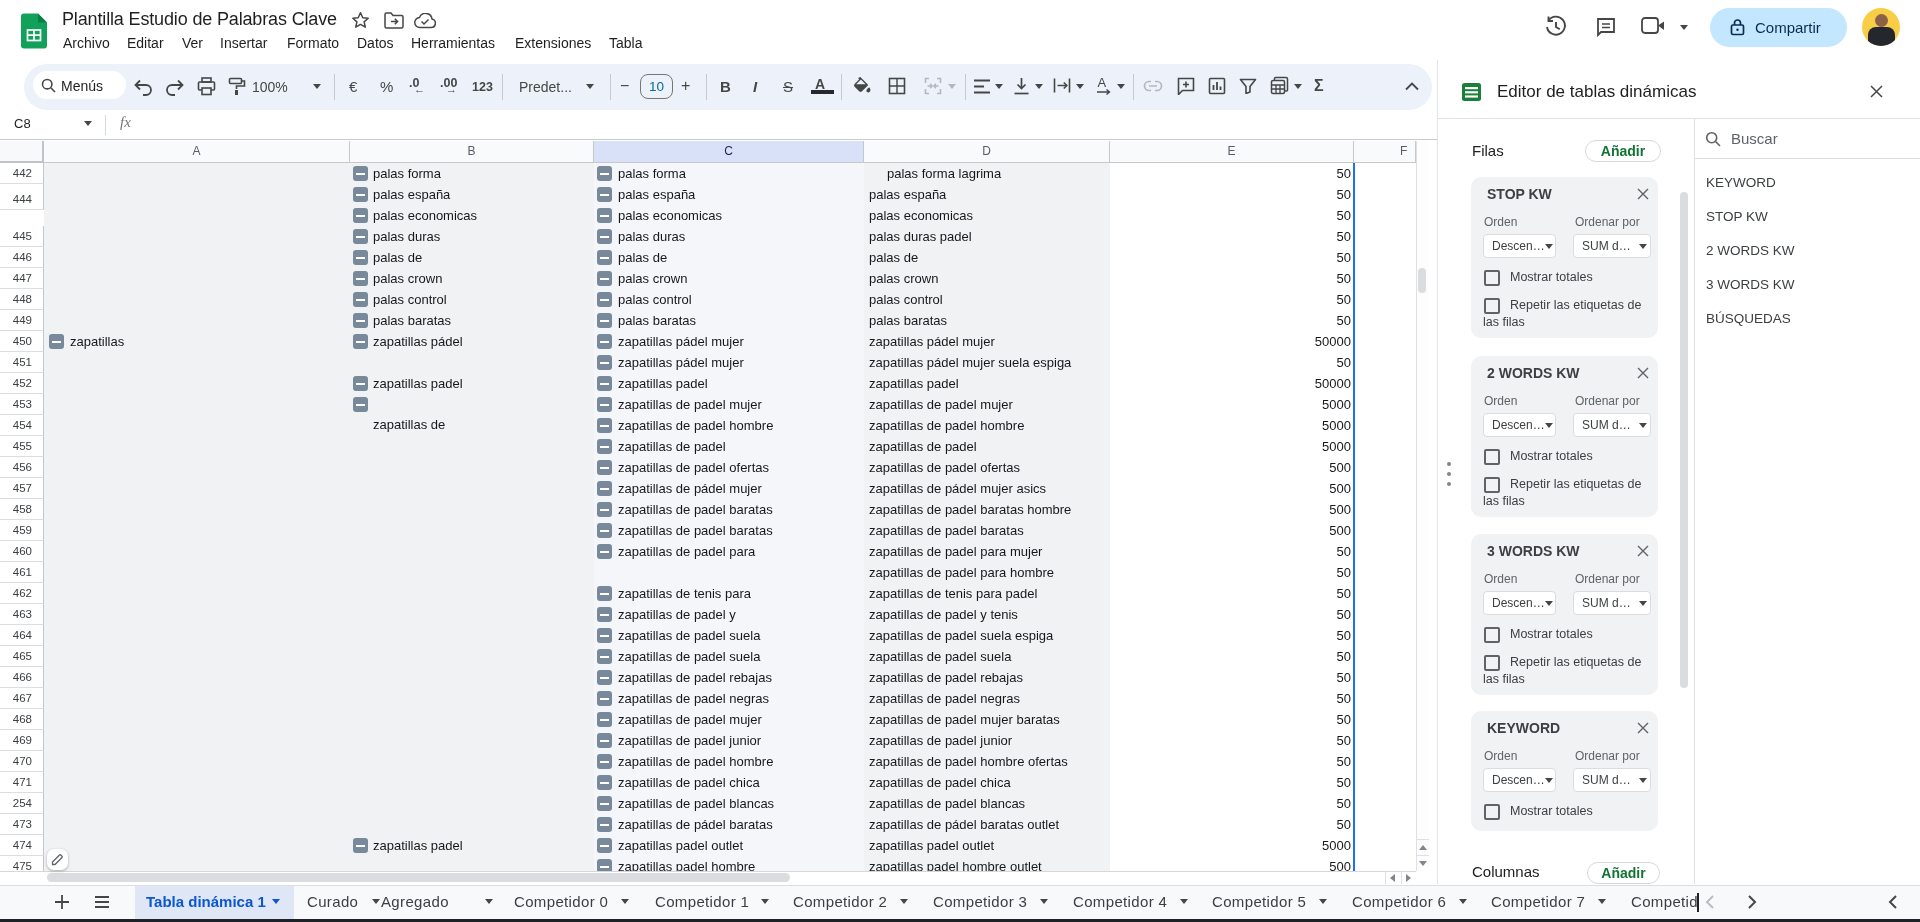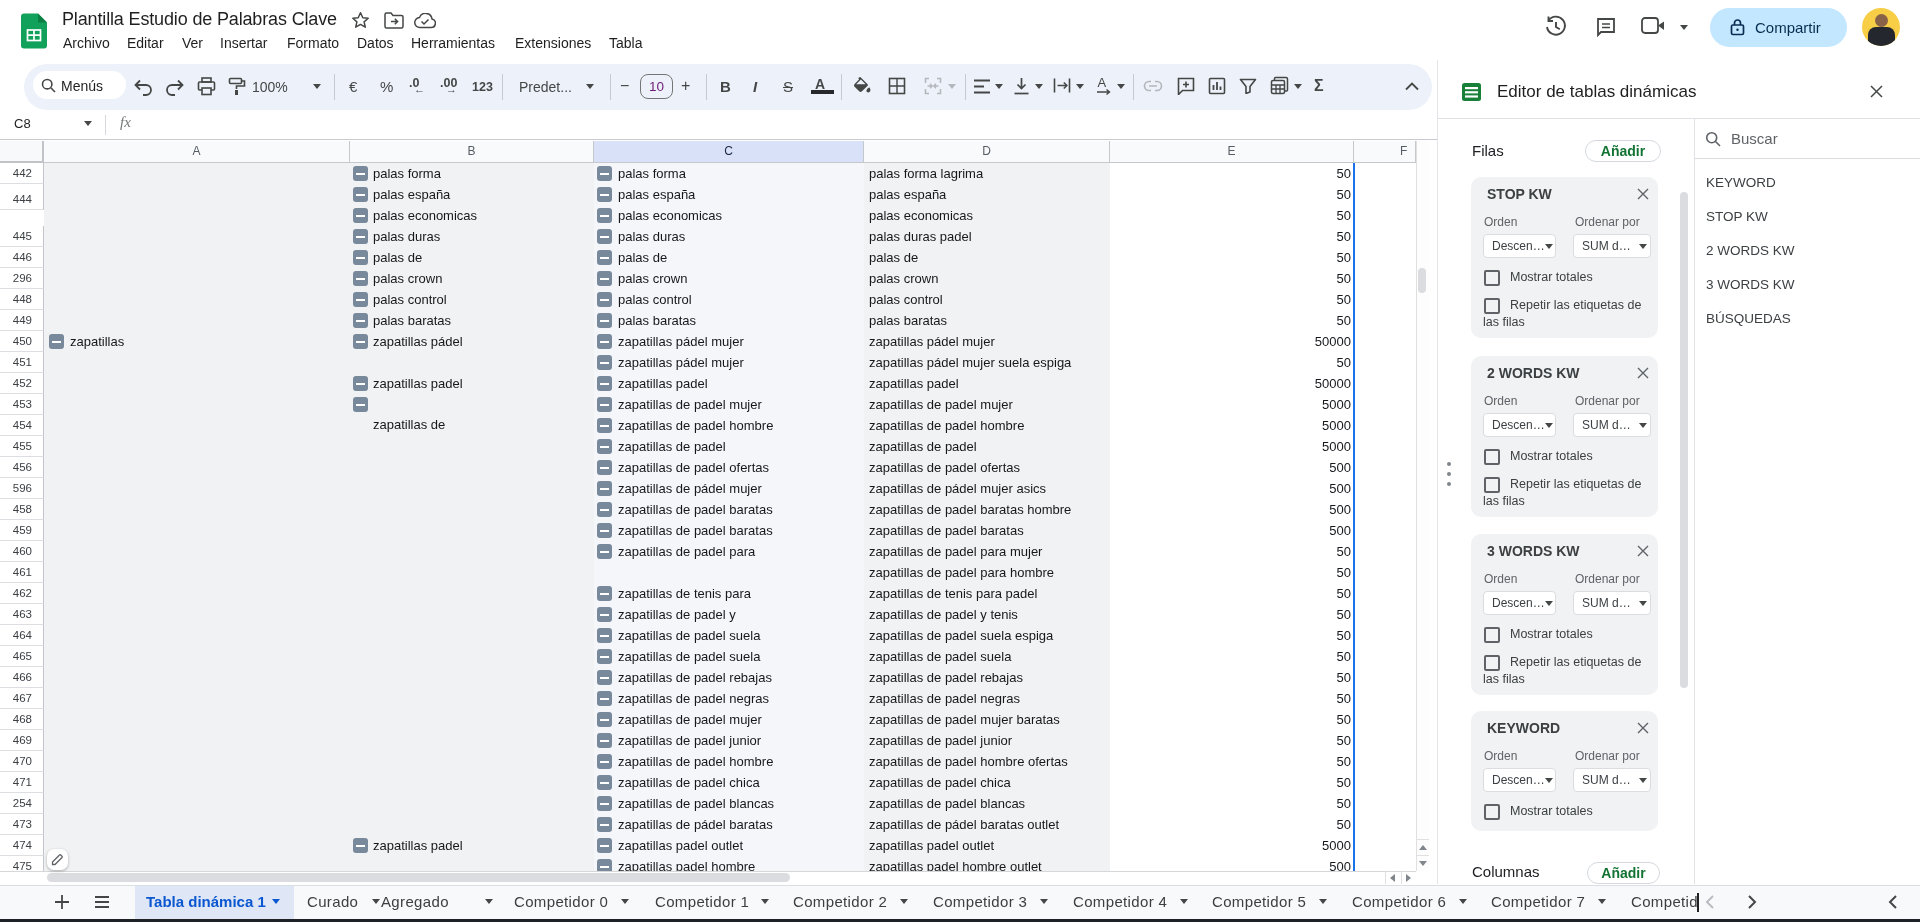--- a/index.html
+++ b/index.html
@@ -126,21 +126,21 @@
 <div class="ttxt" style="left:409px;top:76px;font-weight:bold;font-size:12.5px">.0</div>
 <div class="ttxt" style="left:414px;top:83px;font-weight:bold;font-size:11px">←</div>
 <div class="ttxt" style="left:440px;top:76px;font-weight:bold;font-size:12.5px">.00</div>
 <div class="ttxt" style="left:446px;top:83px;font-weight:bold;font-size:11px">→</div>
 <div class="ttxt" style="left:472px;top:80px;font-weight:bold;font-size:12.5px">123</div>
 <div class="sep" style="left:502px"></div>
 <div class="ttxt" style="left:519px;top:79px">Predet...</div>
 <div style="position:absolute;left:586px;top:84px;width:0;height:0;border-left:4px solid transparent;border-right:4px solid transparent;border-top:5px solid #444746"></div>
 <div class="sep" style="left:610px"></div>
 <div class="ttxt" style="left:620px;top:77px;font-size:16px">−</div>
-<div style="position:absolute;left:640px;top:74px;width:33px;height:25px;border:1.3px solid #747775;border-radius:8px;background:transparent;text-align:center;line-height:23px;font-size:13.5px;color:#701a75">10</div>
+<div style="position:absolute;left:640px;top:74px;width:33px;height:25px;border:1.3px solid #747775;border-radius:8px;background:transparent;text-align:center;line-height:23px;font-size:13.5px;color:#0369a1">10</div>
 <div class="ttxt" style="left:681px;top:77px;font-size:16px">+</div>
 <div class="sep" style="left:706px"></div>
 <div class="ttxt" style="left:720px;top:78px;font-weight:bold;font-size:15px">B</div>
 <div class="ttxt" style="left:753px;top:78px;font-style:italic;font-size:15px;font-weight:bold">I</div>
 <div class="ttxt" style="left:783px;top:78px;font-size:15px;text-decoration:line-through">S</div>
 <div class="ttxt" style="left:815px;top:76px;font-weight:bold;font-size:14px">A</div>
 <div style="position:absolute;left:811px;top:90px;width:23px;height:3.5px;background:#26282b"></div>
 <div class="sep" style="left:841px"></div>
 <svg style="left:852px;top:76px" width="20" height="20" viewBox="0 0 20 20">
     <path d="M8.3 1 L15.6 8.3 a1 1 0 0 1 0 1.4 L10 15.3 a2 2 0 0 1 -2.8 0 L2.6 10.7 a2 2 0 0 1 0 -2.8 L7.2 3.3 6 2.1 z M4.2 8.3 h9.4 L8.9 3.6 z" fill="#444746" fill-rule="evenodd"></path>
@@ -213,21 +213,21 @@
 <div class="colhdr" style="left:1110px;width:244px">E</div>
 <div class="colhdr" style="left:1354px;width:62px;text-align:left;padding-left:46px">F</div>
 <div style="position:absolute;left:44px;top:163px;width:1066px;height:708px;background:#f0f2f3"></div>
 <div style="position:absolute;left:1110px;top:163px;width:306px;height:708px;background:#fff"></div>
 <div style="position:absolute;left:594px;top:163px;width:270px;height:708px;background:#f4f6f9"></div>
 <div class="rn" style="top:163px">442</div>
 <div class="m" style="left:353px;top:166px"></div>
 <div class="ct" style="left:373px;top:163px">palas forma</div>
 <div class="m" style="left:597px;top:166px"></div>
 <div class="ct" style="left:618px;top:163px">palas forma</div>
-<div class="ct" style="left:869px;top:163px">palas forma lagrima</div>
+<div class="ct" style="left:887px;top:163px">palas forma lagrima</div>
 <div class="ce" style="top:163px">50</div>
 <div class="rn" style="top:184px">443</div>
 <div class="m" style="left:353px;top:187px"></div>
 <div class="ct" style="left:373px;top:184px">palas españa</div>
 <div class="m" style="left:597px;top:187px"></div>
 <div class="ct" style="left:618px;top:184px">palas españa</div>
 <div class="ct" style="left:869px;top:184px">palas españa</div>
 <div class="ce" style="top:184px">50</div>
 <div class="rn" style="top:189px">444</div>
 <div class="m" style="left:353px;top:208px"></div>
@@ -243,21 +243,21 @@
 <div class="ct" style="left:618px;top:226px">palas duras</div>
 <div class="ct" style="left:869px;top:226px">palas duras padel</div>
 <div class="ce" style="top:226px">50</div>
 <div class="rn" style="top:247px">446</div>
 <div class="m" style="left:353px;top:250px"></div>
 <div class="ct" style="left:373px;top:247px">palas de</div>
 <div class="m" style="left:597px;top:250px"></div>
 <div class="ct" style="left:618px;top:247px">palas de</div>
 <div class="ct" style="left:869px;top:247px">palas de</div>
 <div class="ce" style="top:247px">50</div>
-<div class="rn" style="top:268px">296</div>
+<div class="rn" style="top:268px">447</div>
 <div class="m" style="left:353px;top:271px"></div>
 <div class="ct" style="left:373px;top:268px">palas crown</div>
 <div class="m" style="left:597px;top:271px"></div>
 <div class="ct" style="left:618px;top:268px">palas crown</div>
 <div class="ct" style="left:869px;top:268px">palas crown</div>
 <div class="ce" style="top:268px">50</div>
 <div class="rn" style="top:289px">448</div>
 <div class="m" style="left:353px;top:292px"></div>
 <div class="ct" style="left:373px;top:289px">palas control</div>
 <div class="m" style="left:597px;top:292px"></div>
@@ -307,21 +307,21 @@
 <div class="rn" style="top:436px">455</div>
 <div class="m" style="left:597px;top:439px"></div>
 <div class="ct" style="left:618px;top:436px">zapatillas de padel</div>
 <div class="ct" style="left:869px;top:436px">zapatillas de padel</div>
 <div class="ce" style="top:436px">5000</div>
 <div class="rn" style="top:457px">456</div>
 <div class="m" style="left:597px;top:460px"></div>
 <div class="ct" style="left:618px;top:457px">zapatillas de padel ofertas</div>
 <div class="ct" style="left:869px;top:457px">zapatillas de padel ofertas</div>
 <div class="ce" style="top:457px">500</div>
-<div class="rn" style="top:478px">596</div>
+<div class="rn" style="top:478px">457</div>
 <div class="m" style="left:597px;top:481px"></div>
 <div class="ct" style="left:618px;top:478px">zapatillas de pádel mujer</div>
 <div class="ct" style="left:869px;top:478px">zapatillas de pádel mujer asics</div>
 <div class="ce" style="top:478px">500</div>
 <div class="rn" style="top:499px">458</div>
 <div class="m" style="left:597px;top:502px"></div>
 <div class="ct" style="left:618px;top:499px">zapatillas de padel baratas</div>
 <div class="ct" style="left:869px;top:499px">zapatillas de padel baratas hombre</div>
 <div class="ce" style="top:499px">500</div>
 <div class="rn" style="top:520px">459</div>

